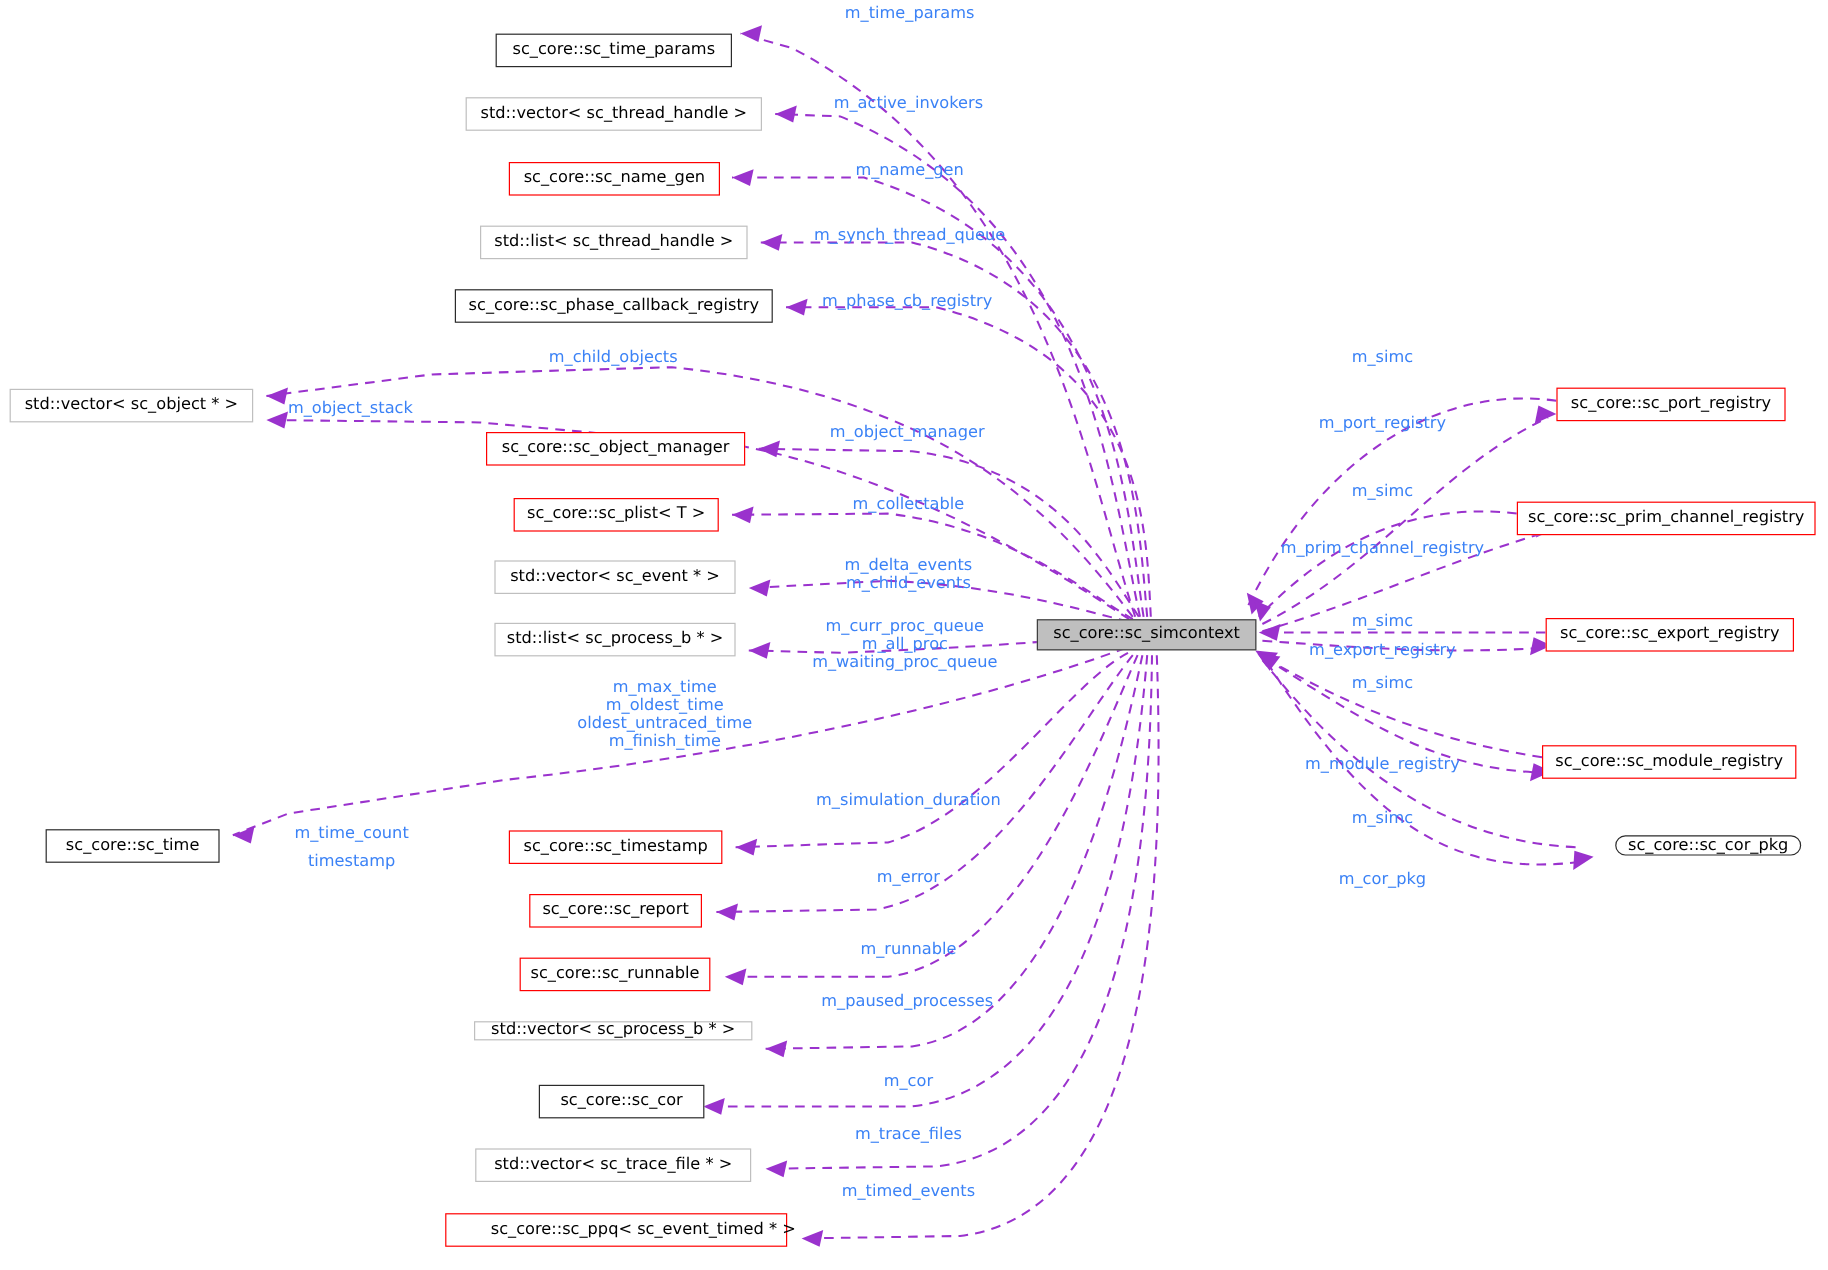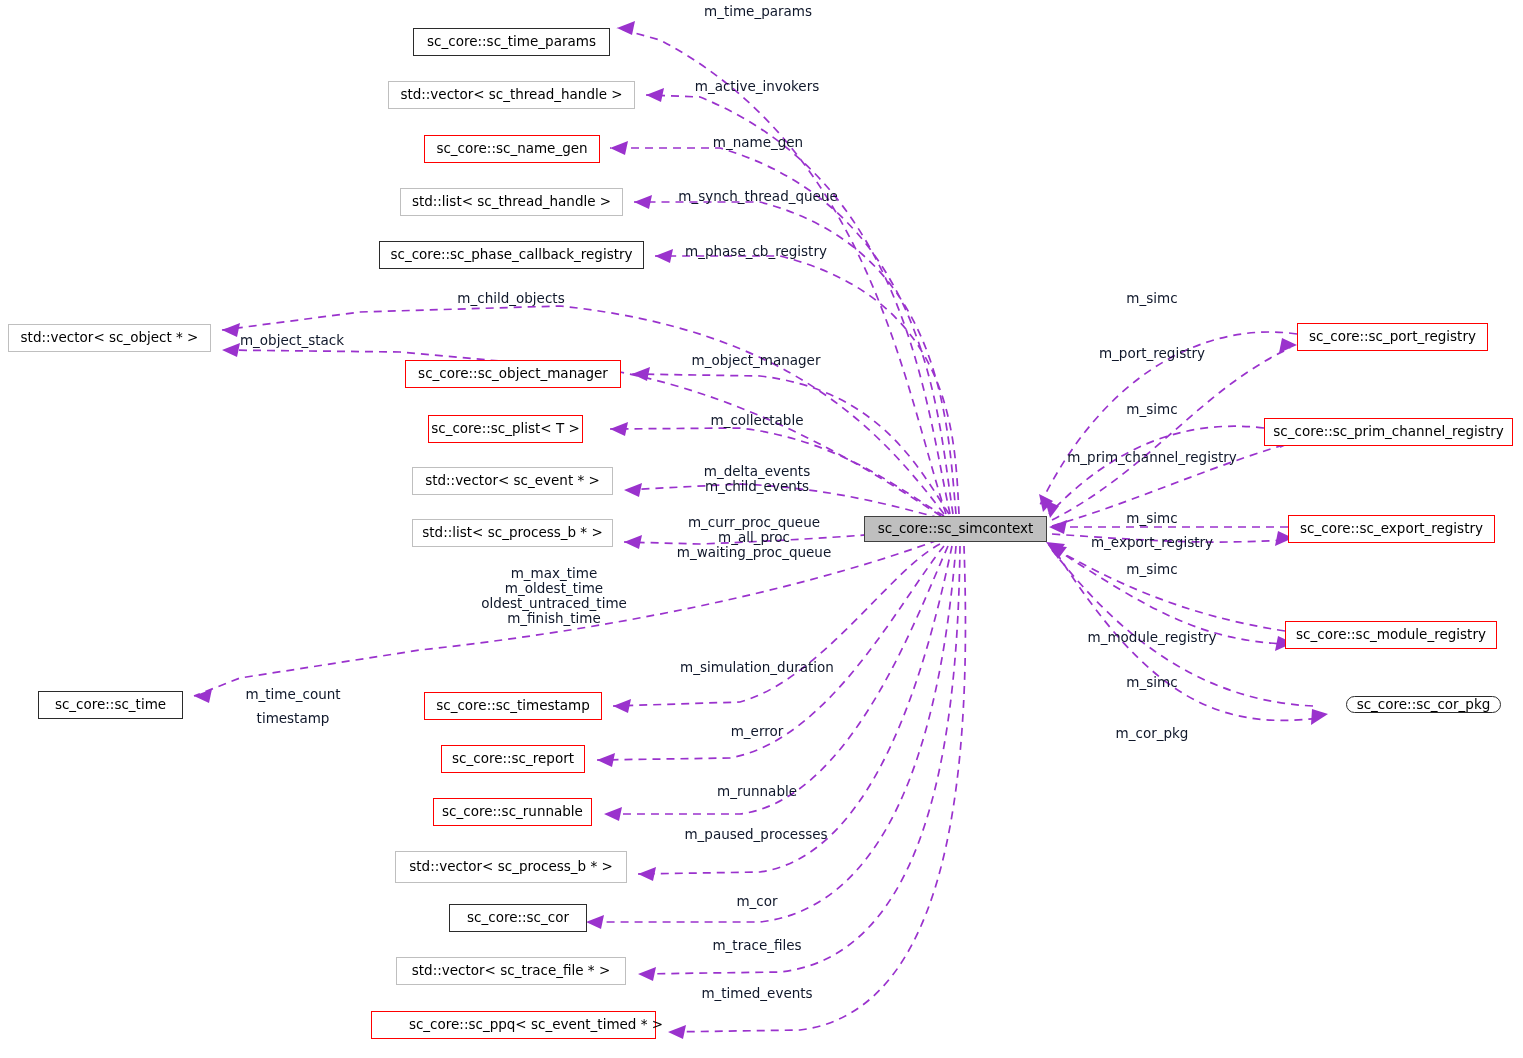--- a/index.html
+++ b/index.html
@@ -38,21 +38,21 @@
   .node.gray   { border: 1.6px solid #bfbfbf; }
   .node.red    { border: 1.6px solid #ff0000; }
   .node.center {
     border: 1.6px solid #404040;
     background: #bfbfbf;
   }
   .edge-label {
     position: absolute;
     font-size: 13.5px;
     line-height: 15px;
-    color: #0f172a;
+    color: #3b82f6;
     white-space: pre;
     text-align: center;
     z-index: 2;
     transform: translateX(-50%);
   }
 </style>
 </head>
 <body>
 
 <div id="diagram-root">
@@ -133,42 +133,42 @@
       </div>
       <div class="node black" style="left: 379px; top: 241px; width: 265px; height: 28px;">
         <span>sc_core::sc_phase_callback_registry</span>
       </div>
       <div class="node gray" style="left: 8px; top: 324px; width: 203px; height: 28px;">
         <span>std::vector&lt; sc_object * &gt;</span>
       </div>
       <div class="node red" style="left: 405px; top: 360px; width: 216px; height: 28px;">
         <span>sc_core::sc_object_manager</span>
       </div>
-      <div class="node red" style="left: 428px; top: 415px; width: 155px; height: 28px;">
+      <div class="node red" style="left: 428px; top: 415px; width: 171px; height: 28px;">
         <span>sc_core::sc_plist&lt; T &gt;</span>
       </div>
       <div class="node gray" style="left: 412px; top: 467px; width: 201px; height: 28px;">
         <span>std::vector&lt; sc_event * &gt;</span>
       </div>
       <div class="node gray" style="left: 412px; top: 519px; width: 201px; height: 28px;">
         <span>std::list&lt; sc_process_b * &gt;</span>
       </div>
       <div class="node black" style="left: 38px; top: 691px; width: 145px; height: 28px;">
         <span>sc_core::sc_time</span>
       </div>
       <div class="node red" style="left: 424px; top: 692px; width: 178px; height: 28px;">
         <span>sc_core::sc_timestamp</span>
       </div>
       <div class="node red" style="left: 441px; top: 745px; width: 144px; height: 28px;">
         <span>sc_core::sc_report</span>
       </div>
       <div class="node red" style="left: 433px; top: 798px; width: 159px; height: 28px;">
         <span>sc_core::sc_runnable</span>
       </div>
-      <div class="node gray" style="left: 395px; top: 851px; width: 232px; height: 32px;">
+      <div class="node gray" style="left: 395px; top: 851px; width: 232px; height: 16px;">
         <span>std::vector&lt; sc_process_b * &gt;</span>
       </div>
       <div class="node black" style="left: 449px; top: 904px; width: 138px; height: 28px;">
         <span>sc_core::sc_cor</span>
       </div>
       <div class="node gray" style="left: 396px; top: 957px; width: 230px; height: 28px; justify-content: center;">
         <span>std::vector&lt; sc_trace_file * &gt;</span>
       </div>
       <div class="node red" style="left: 371px; top: 1011px; width: 285px; height: 28px; padding-left: 45px;">
         <span>sc_core::sc_ppq&lt; sc_event_timed * &gt;</span>

